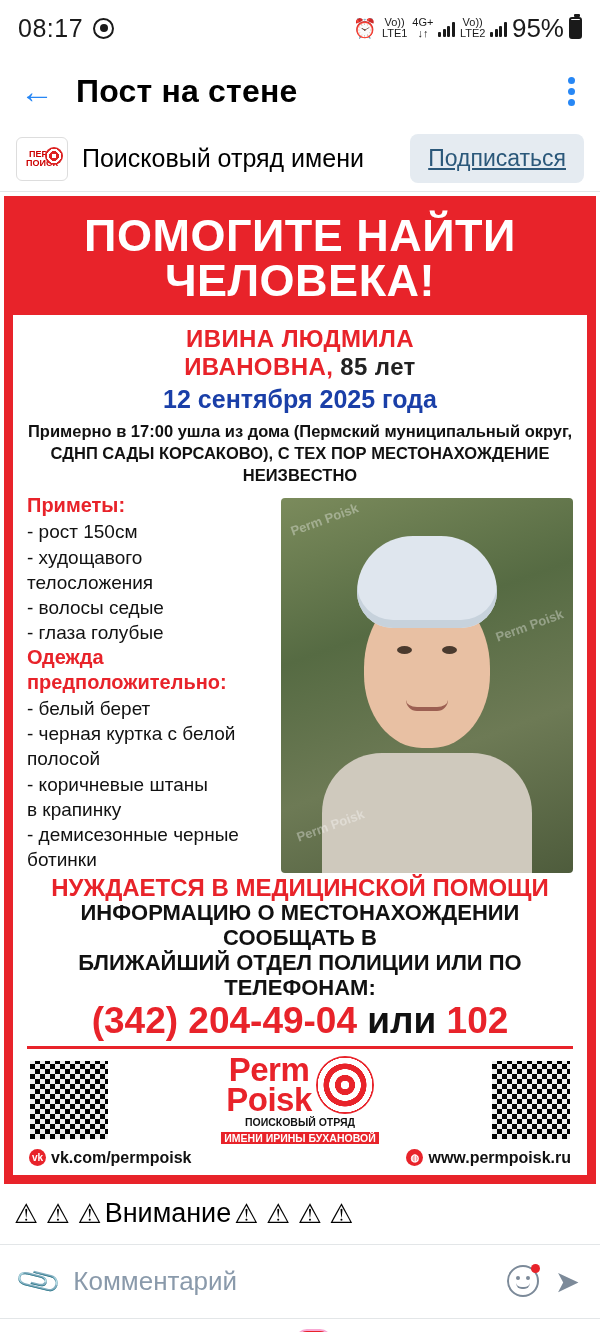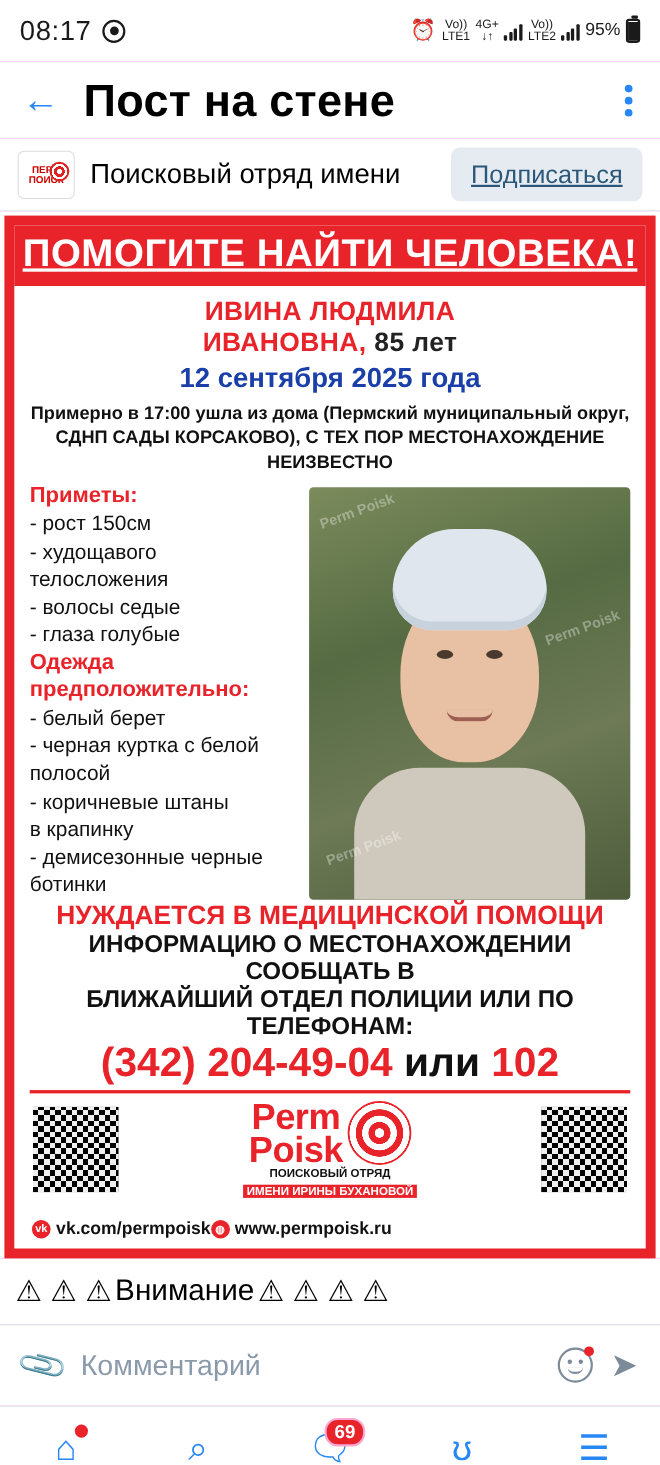--- a/index.html
+++ b/index.html
@@ -23,21 +23,21 @@
     display: flex;
     align-items: center;
     justify-content: space-between;
     padding: 0 18px;
     background: #ffffff;
     color: #1a1a1a;
   }
   .status-left { display: flex; align-items: center; gap: 10px; }
   .status-time { font-size: 25px; font-weight: 400; letter-spacing: 0.5px; }
   .status-right { display: flex; align-items: center; gap: 5px; }
-  .batt-text { font-size: 16px; font-weight: 400; }
+  .batt-text { font-size: 26px; font-weight: 400; }
   .rec-icon {
     width: 21px; height: 21px; border-radius: 50%;
     border: 2.5px solid #1a1a1a; position: relative;
   }
   .rec-icon::after {
     content: ""; position: absolute; left: 50%; top: 50%;
     width: 8px; height: 8px; background: #1a1a1a; border-radius: 50%;
     transform: translate(-50%, -50%);
   }
   .sig { display: flex; align-items: flex-end; gap: 1.5px; height: 17px; }
@@ -59,21 +59,21 @@
   
   .appbar {
     flex: 0 0 70px;
     display: flex; align-items: center;
     padding: 0 20px;
     background: #ffffff;
     gap: 22px;
   }
   .back-arrow { color: #2787f5; font-size: 34px; line-height: 1; cursor: pointer; }
   .appbar-title {
-    font-size: 41px; font-weight: 700; color: #000; flex: 1;
+    font-size: 32px; font-weight: 700; color: #000; flex: 1;
     letter-spacing: 0.2px;
   }
   .kebab { color: #2787f5; font-size: 30px; line-height: 0.6; letter-spacing: 0; width: 18px; text-align: center; }
   .kebab span { display: block; width: 7px; height: 7px; background: #2787f5; border-radius: 50%; margin: 4px auto; }
 
   
   .grouprow {
     flex: 0 0 66px;
     display: flex; align-items: center; gap: 14px;
     padding: 0 16px;
@@ -122,26 +122,25 @@
     border: 9px solid #e8232a;
     background: #ffffff;
     width: 592px;
     margin: 0 auto;
     position: relative;
   }
   .poster-head {
     background: #e8232a;
     color: #fff;
     text-align: center;
-    font-size: 35px;
+    font-size: 45px;
     font-weight: 700;
     letter-spacing: 0.5px;
     padding: 8px 0 12px 0;
     line-height: 1.0;
-    text-decoration: underline;
   }
   .poster-body { padding: 10px 14px 8px 14px; }
   .victim-name {
     text-align: center; color: #e8232a; font-weight: 700;
     font-size: 24px; line-height: 1.18; letter-spacing: 0.4px;
   }
   .victim-name .line2 .age { color: #222; }
   .missing-date {
     text-align: center; color: #1a3fa8; font-weight: 700;
     font-size: 25px; margin-top: 3px;
@@ -221,21 +220,21 @@
     font-size: 33px; font-weight: 700; color: #e8232a; line-height: 0.92;
     letter-spacing: -0.5px;
   }
   .logo-sub { font-size: 10.5px; font-weight: 700; color: #111; line-height: 1.15; margin-top: 1px; }
   .logo-sub .redbar { background: #e8232a; color: #fff; display: inline-block; padding: 0 3px; }
   .logo-wrap { display: flex; align-items: center; justify-content: center; gap: 4px; }
   .spiral {
     width: 58px; height: 58px; border-radius: 50%;
     background: radial-gradient(circle, #fff 10%, #e8232a 11%, #e8232a 24%, #fff 25%, #fff 38%, #e8232a 39%, #e8232a 52%, #fff 53%, #fff 66%, #e8232a 67%);
   }
-  .link-row { display: flex; justify-content: flex-start; align-items: center; margin-top: 18px; padding: 0 2px; }
+  .link-row { display: flex; justify-content: space-between; align-items: center; margin-top: 3px; padding: 0 2px; }
   .link-item { display: flex; align-items: center; gap: 5px; font-size: 16px; color: #111; font-weight: 600; }
   .vk-circle {
     width: 17px; height: 17px; border-radius: 50%; background: #e8232a; color: #fff;
     font-size: 10px; display: flex; align-items: center; justify-content: center; font-weight: 700;
   }
 
   
   .caption {
     flex: 0 0 auto;
     padding: 14px 14px;

